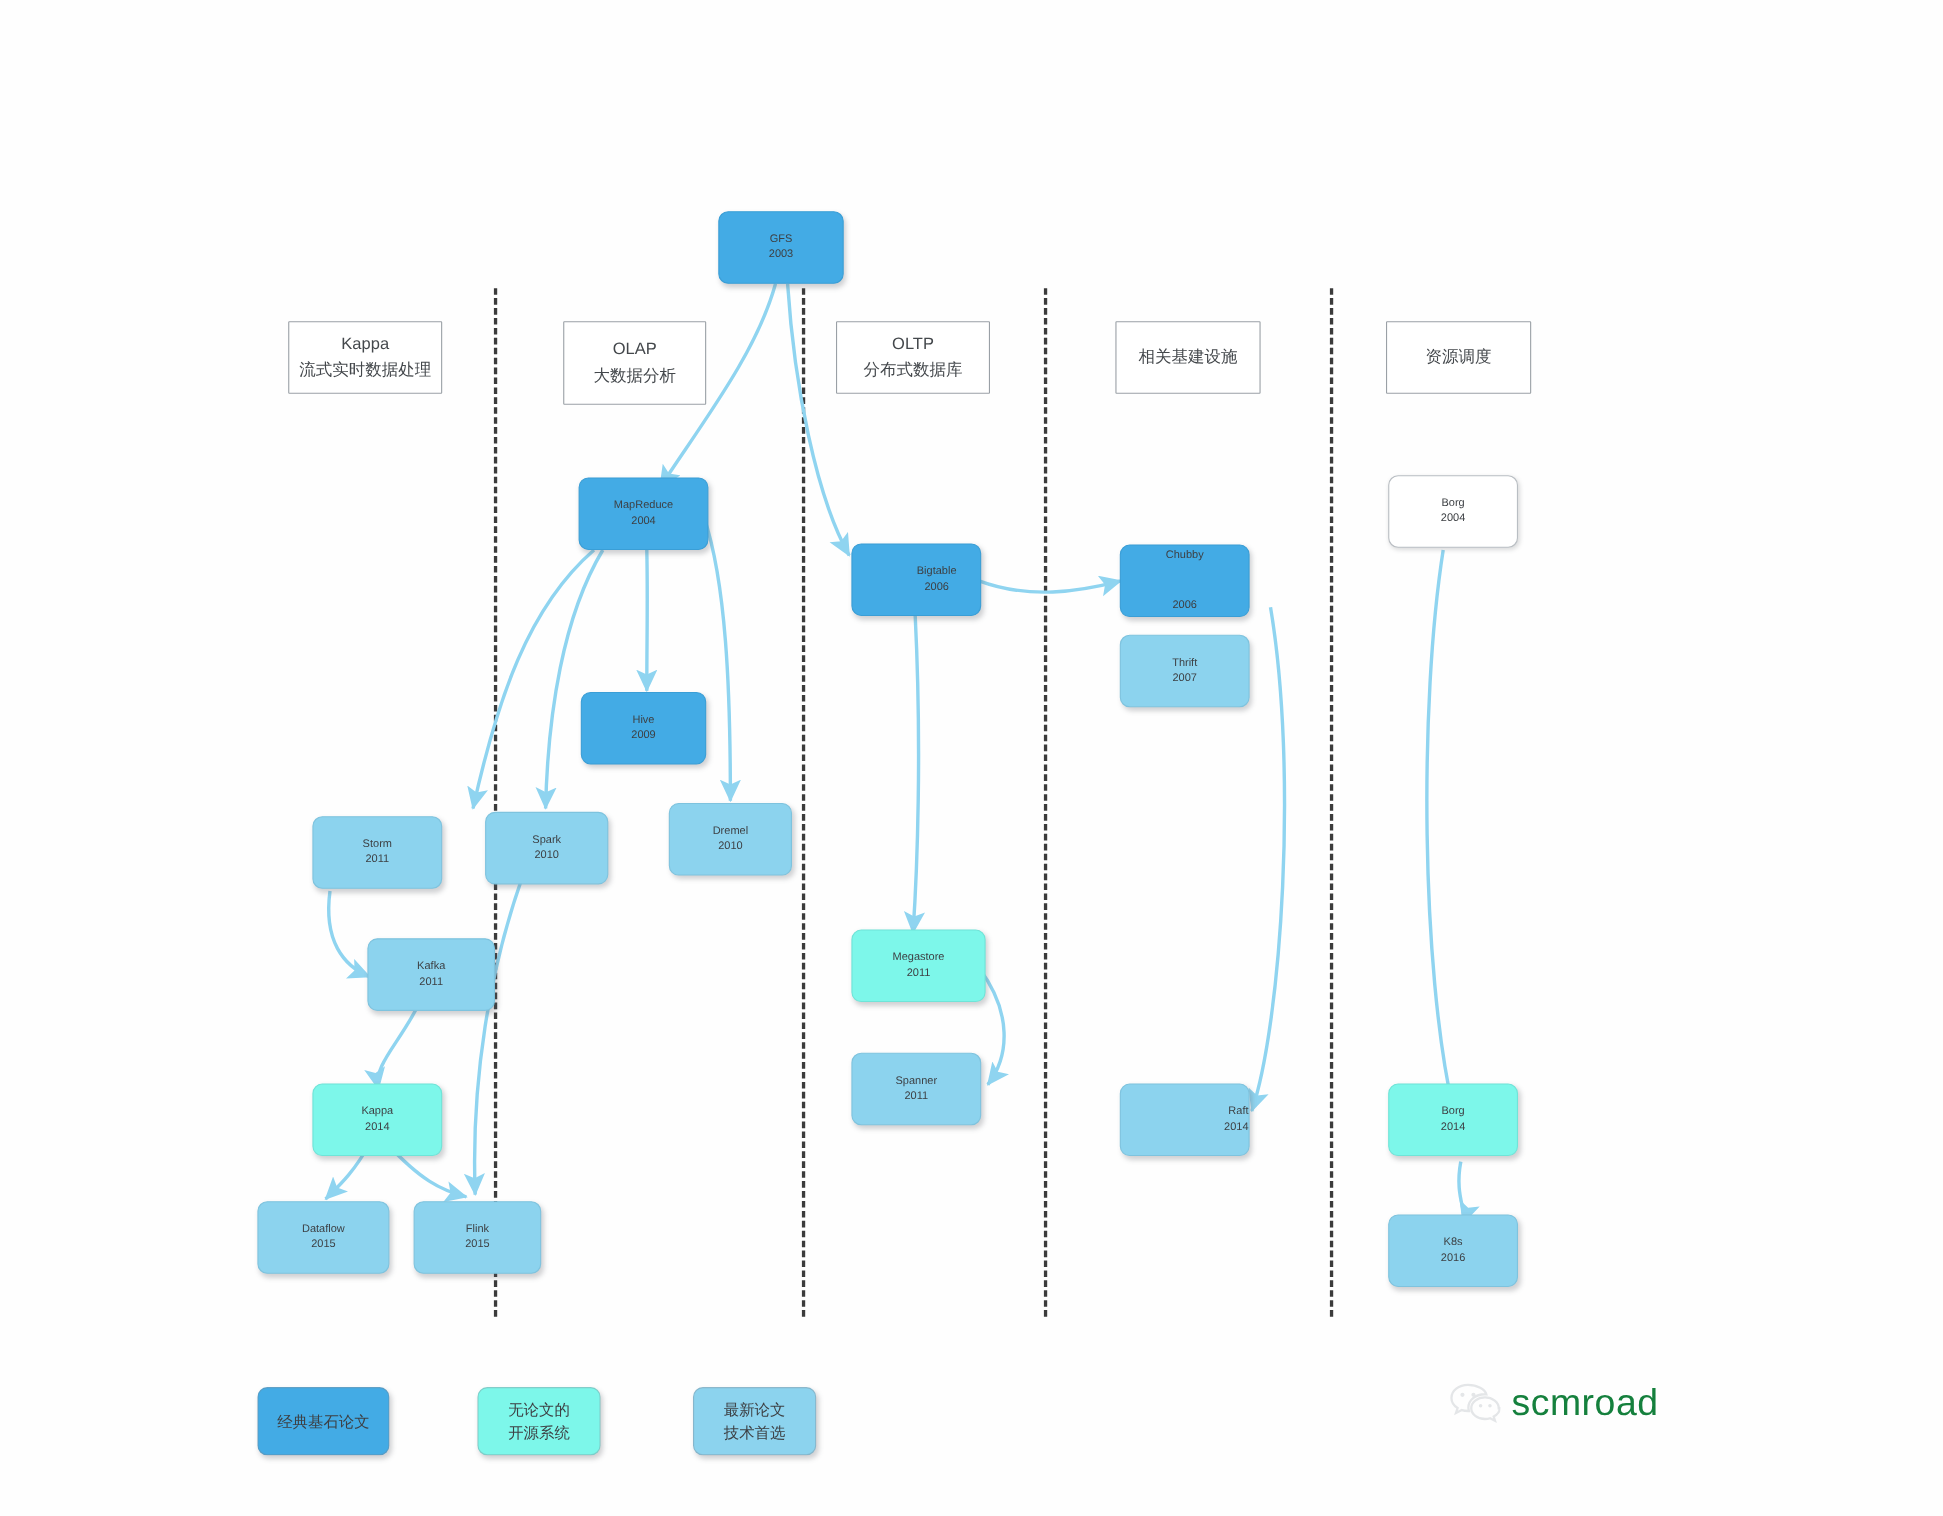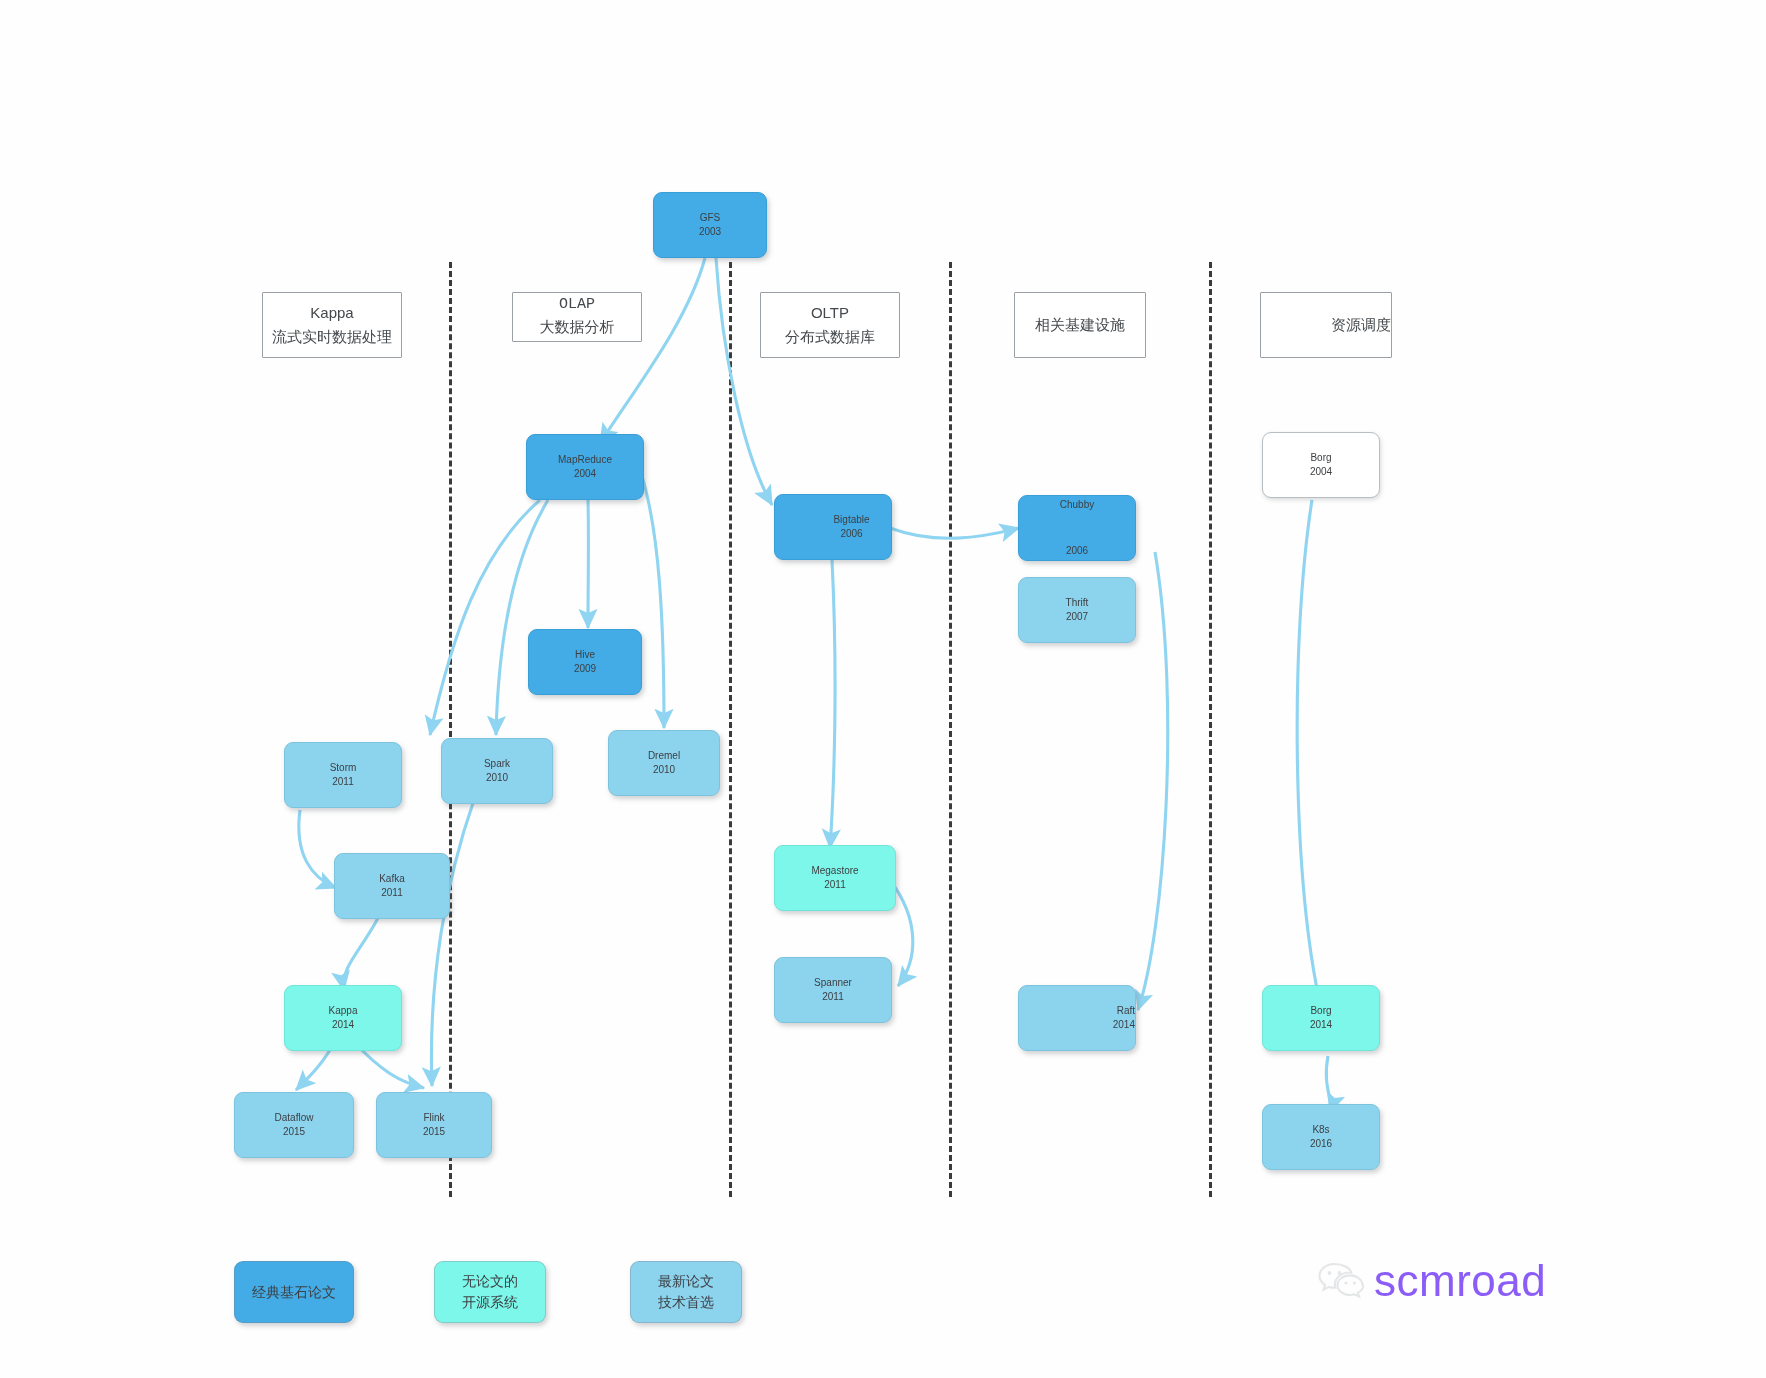--- a/index.html
+++ b/index.html
@@ -86,22 +86,22 @@
     box-shadow: 2px 3px 5px rgba(90,95,100,.28);
     border: 1px solid rgba(120,130,140,.35);
   }
   #watermark {
     position: absolute;
     left: 1318px;
     top: 1256px;
     display: flex;
     align-items: center;
     gap: 10px;
-    color: #8b5cf6;
-    font-size: 44px;
+    color: #15803d;
+    font-size: 34px;
     letter-spacing: .5px;
     user-select: none;
   }
   #watermark svg { display: block; }
 </style>
 </head>
 <body>
 
 <div id="canvas">
 
@@ -152,35 +152,35 @@
 
       <path d="M1328,1056 C1322,1088 1334,1100 1330,1112"></path>
     </g>
   </svg>
 
   <div class="header-box" style="left:262px; top:292px; width:140px; height:66px;">
     <span class="ln">Kappa</span>
     <span class="ln">流式实时数据处理</span>
   </div>
 
-  <div class="header-box" style="left:512px; top:292px; width:130px; height:50px;font-family:Liberation Mono, monospace;">
+  <div class="header-box" style="left:512px; top:292px; width:130px; height:76px;">
     <span class="ln">OLAP</span>
     <span class="ln">大数据分析</span>
   </div>
 
   <div class="header-box" style="left:760px; top:292px; width:140px; height:66px;">
     <span class="ln">OLTP</span>
     <span class="ln">分布式数据库</span>
   </div>
 
   <div class="header-box" style="left:1014px; top:292px; width:132px; height:66px;">
     <span class="ln">相关基建设施</span>
   </div>
 
-  <div class="header-box" style="left:1260px; top:292px; width:132px; height:66px;align-items:flex-end;">
+  <div class="header-box" style="left:1260px; top:292px; width:132px; height:66px;">
     <span class="ln">资源调度</span>
   </div>
 
   <div class="node fill-dark" style="left:653px; top:192px; width:114px; height:66px;">
     <span class="ln">GFS</span>
     <span class="ln">2003</span>
   </div>
 
   <div class="node fill-dark" style="left:526px; top:434px; width:118px; height:66px;">
     <span class="ln">MapReduce</span>

